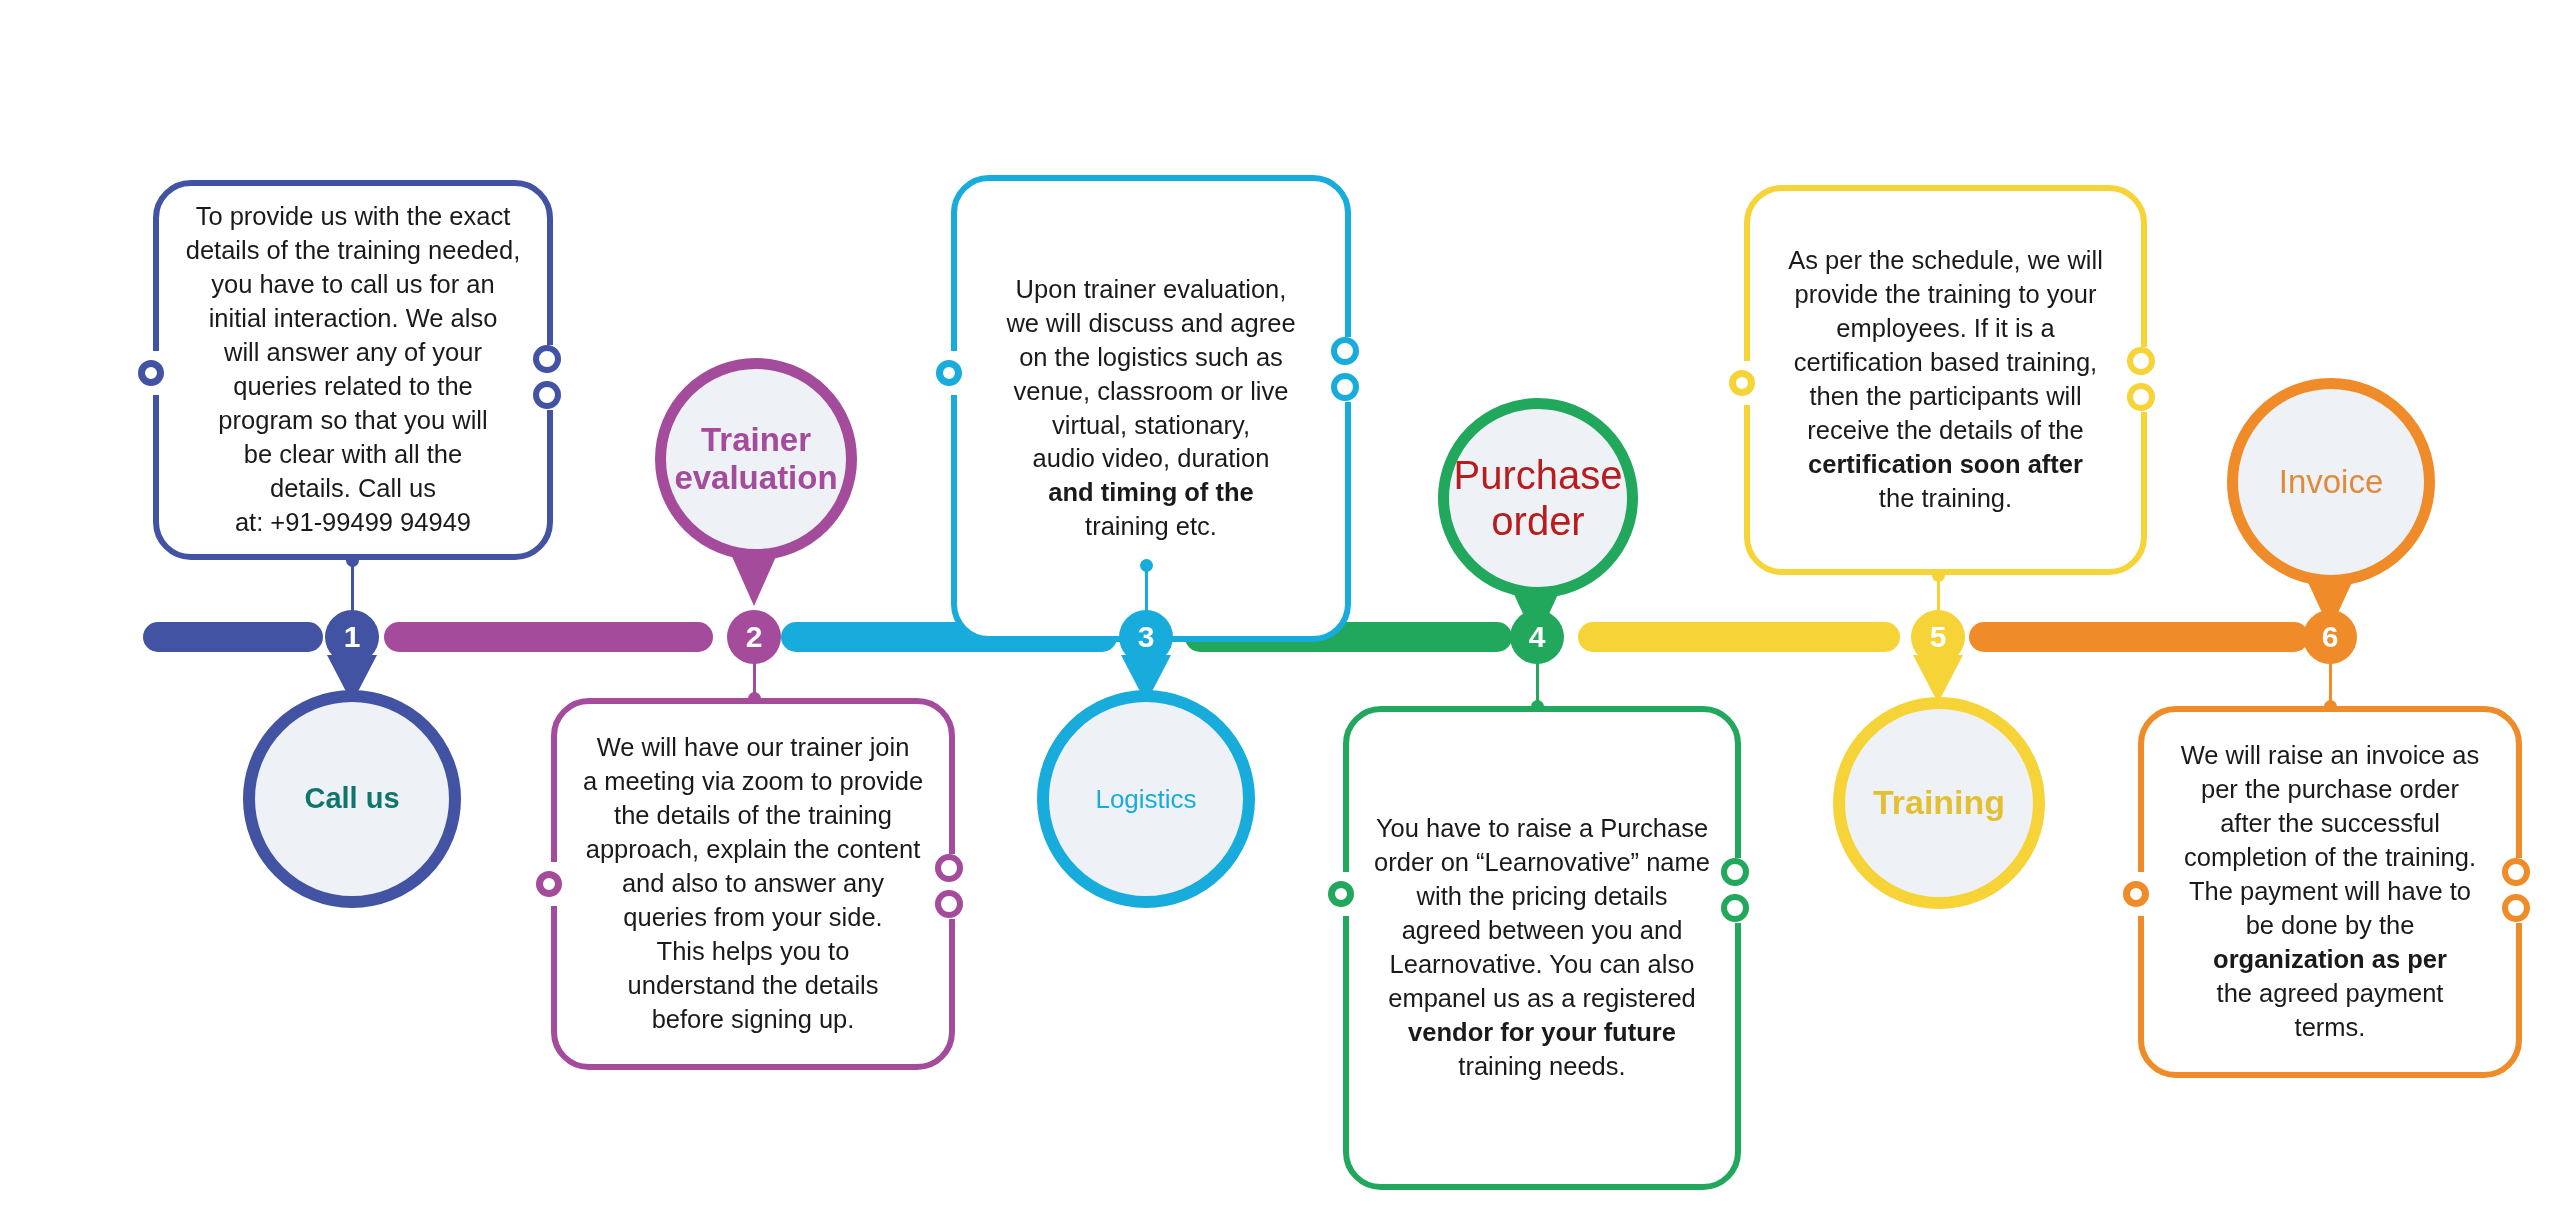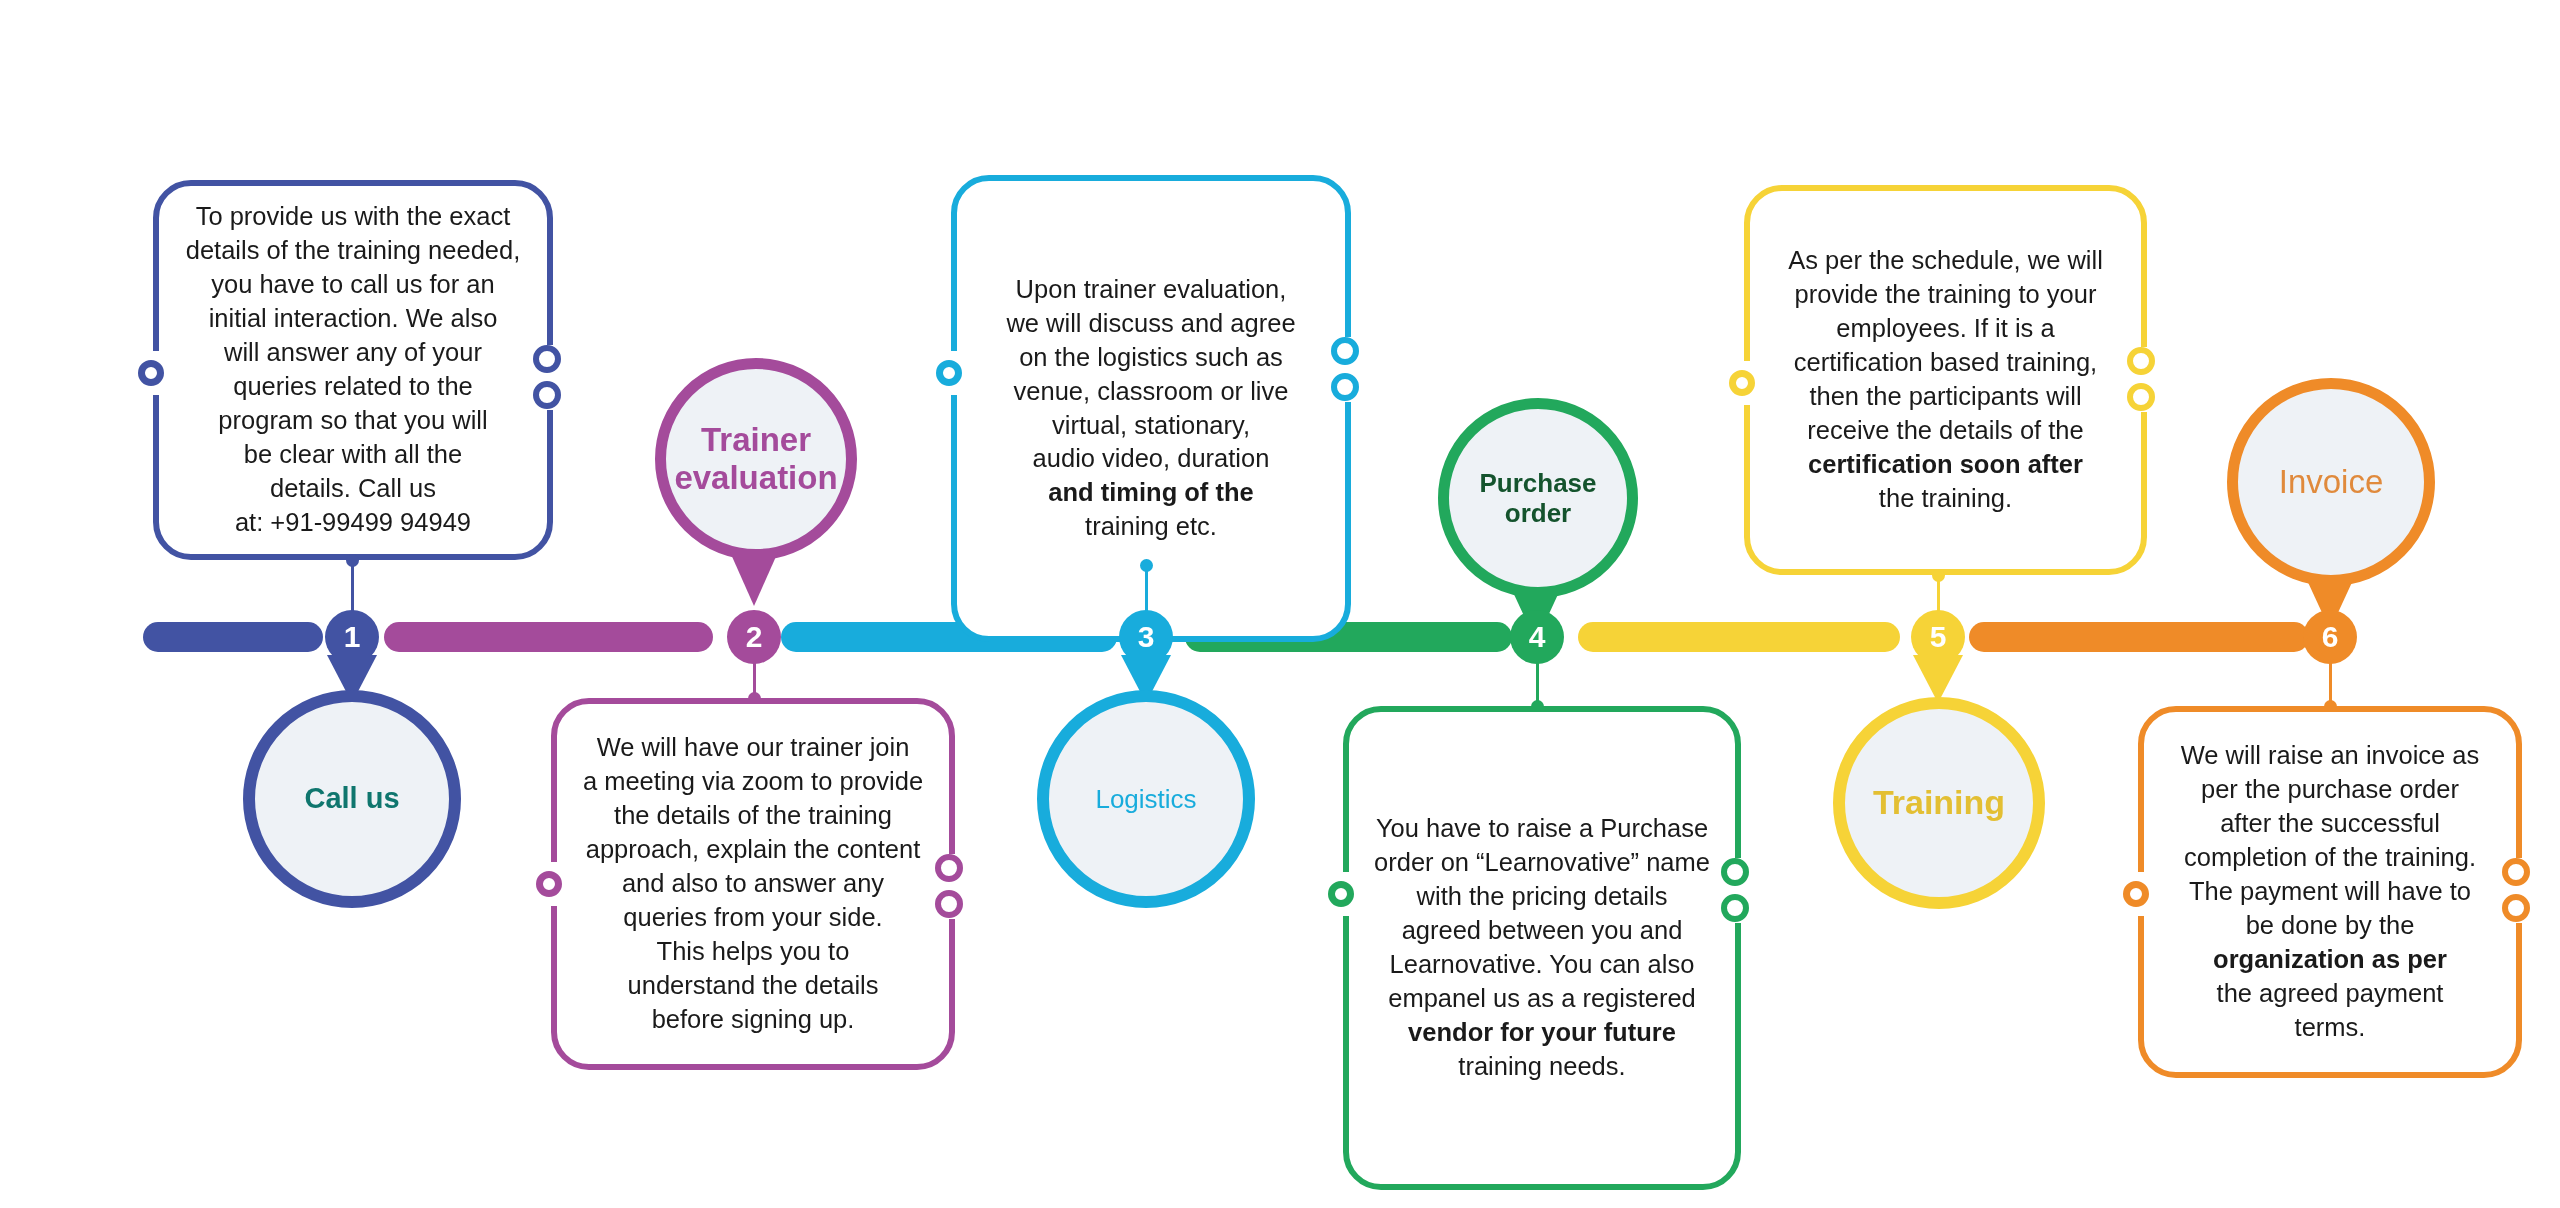--- a/index.html
+++ b/index.html
@@ -154,21 +154,21 @@
   <div class="stem-dot" style="left:1140px;top:559px;background:#18acdc;"></div>
   <div class="marker" style="left:1119px;top:610px;background:#18acdc;">
     <span>3</span>
   </div>
   <div class="node-pointer" style="left:1121px;top:655px;border-left:25px solid transparent;border-right:25px solid transparent;border-top:48px solid #18acdc;"></div>
   <div class="node-circle" style="left:1037px;top:690px;width:218px;height:218px;border:12px solid #18acdc;">
     <span class="node-label" style="color:#18acdc;font-size:26px;font-weight:normal;">Logistics</span>
   </div>
 
   <div class="node-circle" style="left:1438px;top:398px;width:200px;height:200px;border:11px solid #22a85c;">
-    <span class="node-label" style="color:#14532d;font-size:26px;font-weight:bold;">
+    <span class="node-label" style="color:#b91c1c;font-size:40px;font-weight:normal;">
       <span>Purchase</span><br>
       <span>order</span>
     </span>
   </div>
   <div class="node-pointer" style="left:1512px;top:590px;border-left:24px solid transparent;border-right:24px solid transparent;border-top:52px solid #22a85c;"></div>
   <div class="marker" style="left:1510px;top:610px;background:#22a85c;">
     <span>4</span>
   </div>
   <div class="stem" style="left:1536px;top:662px;height:46px;background:#22a85c;"></div>
   <div class="stem-dot" style="left:1531px;top:700px;background:#22a85c;"></div>

